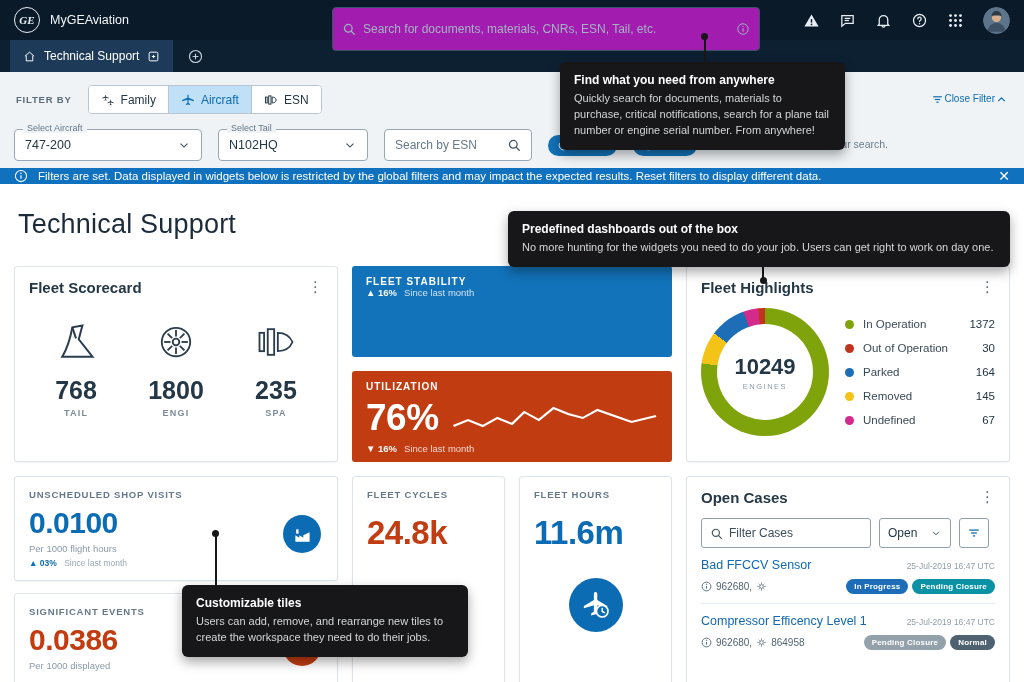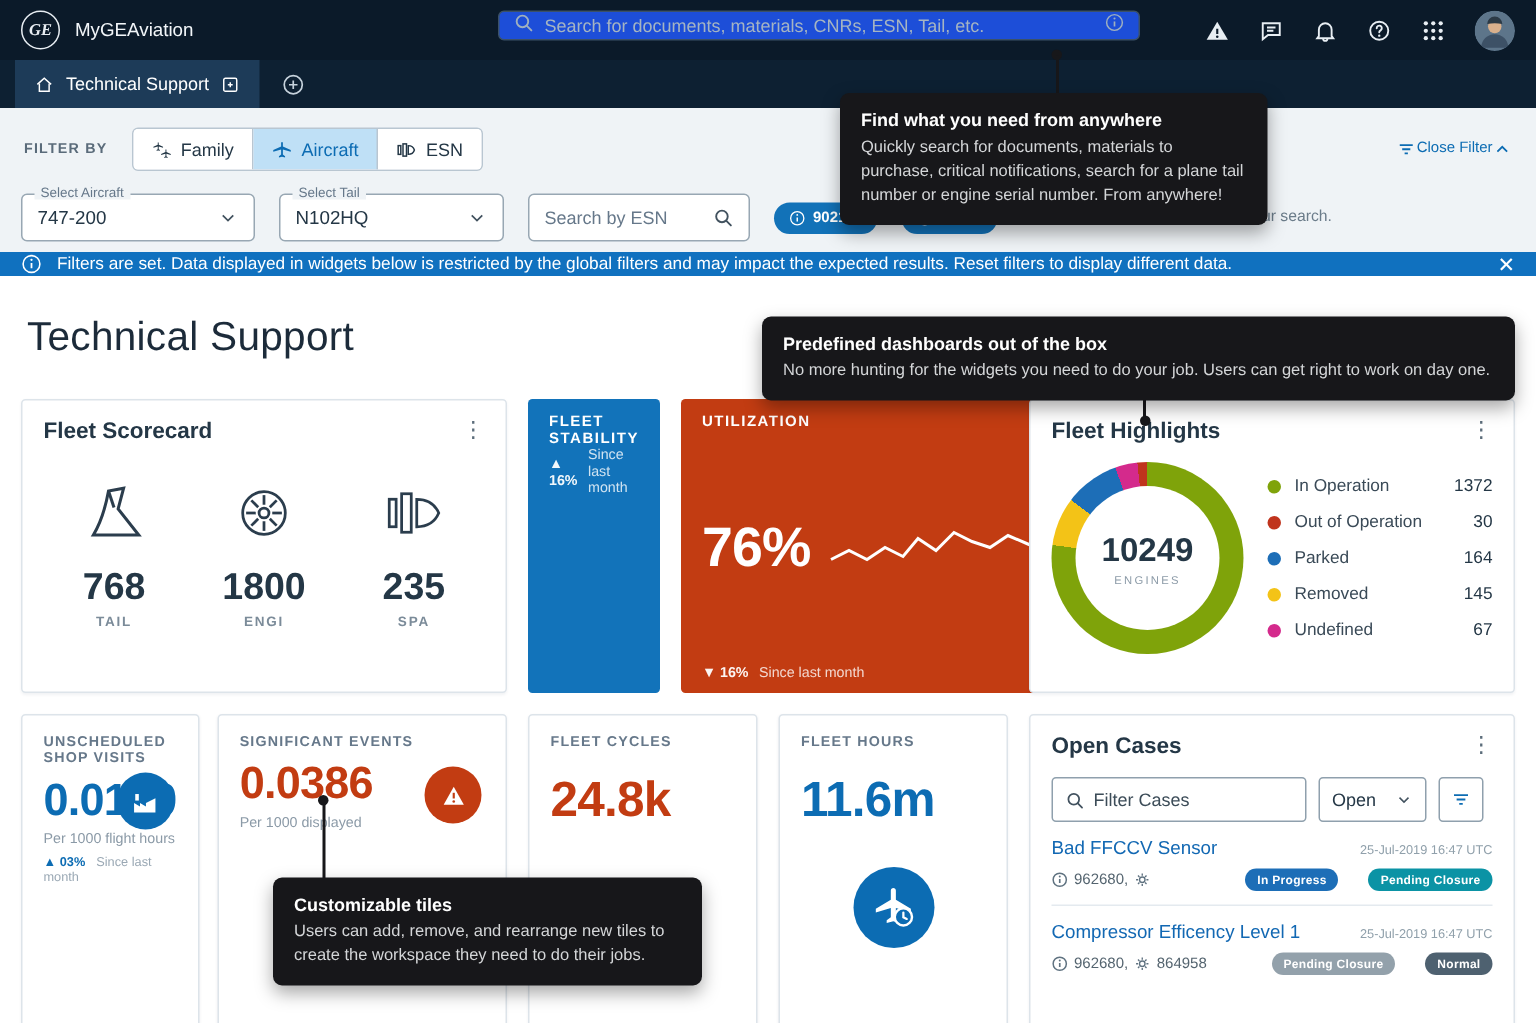--- a/index.html
+++ b/index.html
@@ -3,21 +3,21 @@
 <meta charset="utf-8">
 <style>
   *{margin:0;padding:0;box-sizing:border-box}
   html,body{width:1024px;height:682px;overflow:hidden;font-family:"Liberation Sans","DejaVu Sans",sans-serif;background:#fff}
   .stage{position:relative;width:1024px;height:682px;overflow:hidden;background:#fff}
 
   
   .topnav{position:relative;height:40px;background:#0b1a29;display:flex;align-items:center;padding:0 14px}
   .ge-logo{width:26px;height:26px;border:1.5px solid #e8eef3;border-radius:50%;color:#e8eef3;display:flex;align-items:center;justify-content:center;font-family:"Liberation Serif","DejaVu Serif",serif;font-style:italic;font-size:11px;font-weight:bold;cursor:pointer}
   .brand{color:#f2f6f9;font-size:12.5px;margin-left:10px}
-  .nav-search{position:absolute;left:332px;top:7px;width:428px;height:20px;background:#1d4ed8;border:1px solid #3b5168;border-radius:4px;display:flex;padding:0 9px;gap:7px;color:#9fb0bf}
+  .nav-search{position:absolute;left:332px;top:7px;width:428px;height:44px;background:#a21caf;border:1px solid #3b5168;border-radius:4px;display:flex;align-items:center;padding:0 9px;gap:7px;color:#9fb0bf}
   .nav-search input{flex:1;background:transparent;border:none;outline:none;color:#dfe7ee;font-size:12px}
   .nav-search input::placeholder{color:#a5b4c2}
   .nav-search svg{width:14px;height:14px;flex:0 0 auto}
   .nav-actions{margin-left:auto;display:flex;align-items:center;gap:19px;color:#e8eef3}
   .navbtn{cursor:pointer;display:flex}
   .nav-actions svg{width:17px;height:17px;display:block}
   .avatar{width:27px;height:27px;border-radius:50%;overflow:hidden;cursor:pointer}
   .avatar svg{width:27px;height:27px}
 
   
@@ -32,21 +32,21 @@
   .frow1{display:flex;align-items:center;padding:13px 16px 0 16px}
   .filter-by{font-size:9.5px;font-weight:bold;color:#5a6b7a;letter-spacing:.8px;margin-right:16px}
   .seg-group{display:flex;border:1px solid #b9c6d1;border-radius:4px;overflow:hidden;background:#fff}
   .seg{display:flex;align-items:center;gap:6px;padding:0 12px;height:27px;font-size:12px;color:#243746;background:#fff;border:none;border-right:1px solid #b9c6d1;cursor:pointer;font-family:inherit}
   .seg:last-child{border-right:none}
   .seg svg{width:14px;height:14px}
   .seg.selected{background:#bfe0f6;color:#0c6cb3}
   .close-filter{margin-left:auto;display:flex;align-items:flex-start;gap:0;color:#0c6cb3;font-size:10px;cursor:pointer}
   .close-filter svg{width:13px;height:13px}
   .frow2{display:flex;align-items:center;gap:16px;padding:15px 16px 0 14px}
-  .select{position:relative;height:32px;border:1px solid #98a7b3;border-radius:4px;background:#fff;display:flex;align-items:center;padding:0 10px;width:156px;cursor:pointer}
+  .select{position:relative;height:32px;border:1px solid #98a7b3;border-radius:4px;background:#fff;display:flex;align-items:center;padding:0 10px;width:188px;cursor:pointer}
   .select label{position:absolute;top:-7px;left:8px;font-size:9px;color:#66788a;background:#eff3f6;padding:0 4px;cursor:inherit}
   .select .val{font-size:12.5px;color:#243746}
   .select svg{margin-left:auto;width:14px;height:14px;color:#42525f}
   .esn{height:32px;border:1px solid #98a7b3;border-radius:4px;background:#fff;display:flex;align-items:center;padding:0 10px;width:148px}
   .esn input{border:none;outline:none;flex:1;font-size:12px;color:#243746;background:transparent;min-width:0}
   .esn input::placeholder{color:#66788a}
   .esn svg{width:14px;height:14px;color:#42525f}
   .chip{display:inline-flex;align-items:center;gap:5px;height:21px;padding:0 10px;border-radius:11px;background:#1272b8;color:#fff;font-size:10px;font-weight:bold;cursor:pointer}
   .chip svg{width:11px;height:11px}
   .chip.chip2{width:64px}
@@ -58,21 +58,21 @@
   .banner .x{margin-left:auto;font-size:14px;cursor:pointer;line-height:1}
 
   
   main{padding:14px 14px 0 14px}
   h1{font-size:27px;font-weight:400;color:#1c2b3a;letter-spacing:.2px;margin:10px 0 26px 4px;line-height:32px}
   .grid{display:grid;grid-template-columns:324px 320px 324px;grid-template-rows:196px 260px;gap:14px}
   .card{background:#fff;border:1px solid #dde4ea;border-radius:3px;box-shadow:0 1px 2px rgba(20,40,60,.06);padding:12px 14px}
   .card-head{display:flex;align-items:flex-start;justify-content:space-between}
   .card-head h2{font-size:15px;font-weight:600;color:#243746}
   .kebab{color:#5c6d7b;font-size:15px;cursor:pointer;line-height:1}
-  .stack{display:flex;flex-direction:row;gap:14px}
+  .stack{display:flex;flex-direction:column;gap:14px}
   .stack > *{flex:1}
   .duo{display:flex;gap:14px}
   .duo > *{flex:1}
 
   
   .stats{display:flex;justify-content:space-around;margin-top:24px;text-align:center}
   .stat svg{width:44px;height:44px;color:#2b3d4d}
   .stat .num{font-size:25px;font-weight:bold;color:#243746;margin-top:8px}
   .stat .lbl{font-size:9px;font-weight:bold;color:#7b8b99;letter-spacing:1.2px;margin-top:3px}
 
@@ -131,21 +131,21 @@
   .case-fbtn{width:30px;height:30px;border:1px solid #8fa0ad;border-radius:3px;background:#fff;display:flex;align-items:center;justify-content:center;cursor:pointer}
   .case-fbtn svg{width:14px;height:14px;color:#0c6cb3}
   .case-row{padding:10px 0 9px 0}
   .case-row + .case-row{border-top:1px solid #e4eaef}
   .case-l1{display:flex;align-items:baseline;justify-content:space-between}
   .case-l1 a{font-size:12.5px;color:#1268b3;text-decoration:none;cursor:pointer}
   .case-l1 .ts{font-size:8.5px;color:#90a0ab}
   .case-l2{display:flex;justify-content:space-between;margin-top:7px}
   .case-meta{font-size:10px;color:#54646f;display:flex;align-items:center;gap:4px}
   .case-meta svg{width:11px;height:11px;color:#5f7280}
-  .badges{display:flex;gap:20px}
+  .badges{display:flex;gap:4px}
   .badge{font-size:8px;font-weight:bold;color:#fff;padding:3px 8px;border-radius:9px;letter-spacing:.2px;white-space:nowrap}
 
   
   .tip{position:absolute;background:#17171a;color:#fff;border-radius:6px;padding:11px 14px;box-shadow:0 5px 12px rgba(0,0,0,.35);z-index:60}
   .tip-title{font-size:12px;font-weight:bold;margin-bottom:4px}
   .tip-body{font-size:11px;color:#d4d6d8;line-height:1.45}
   .conn{position:absolute;width:2px;background:#17171a;z-index:59}
   .conn-dot{position:absolute;width:7px;height:7px;border-radius:50%;background:#17171a;z-index:59}
 </style>
 </head>

